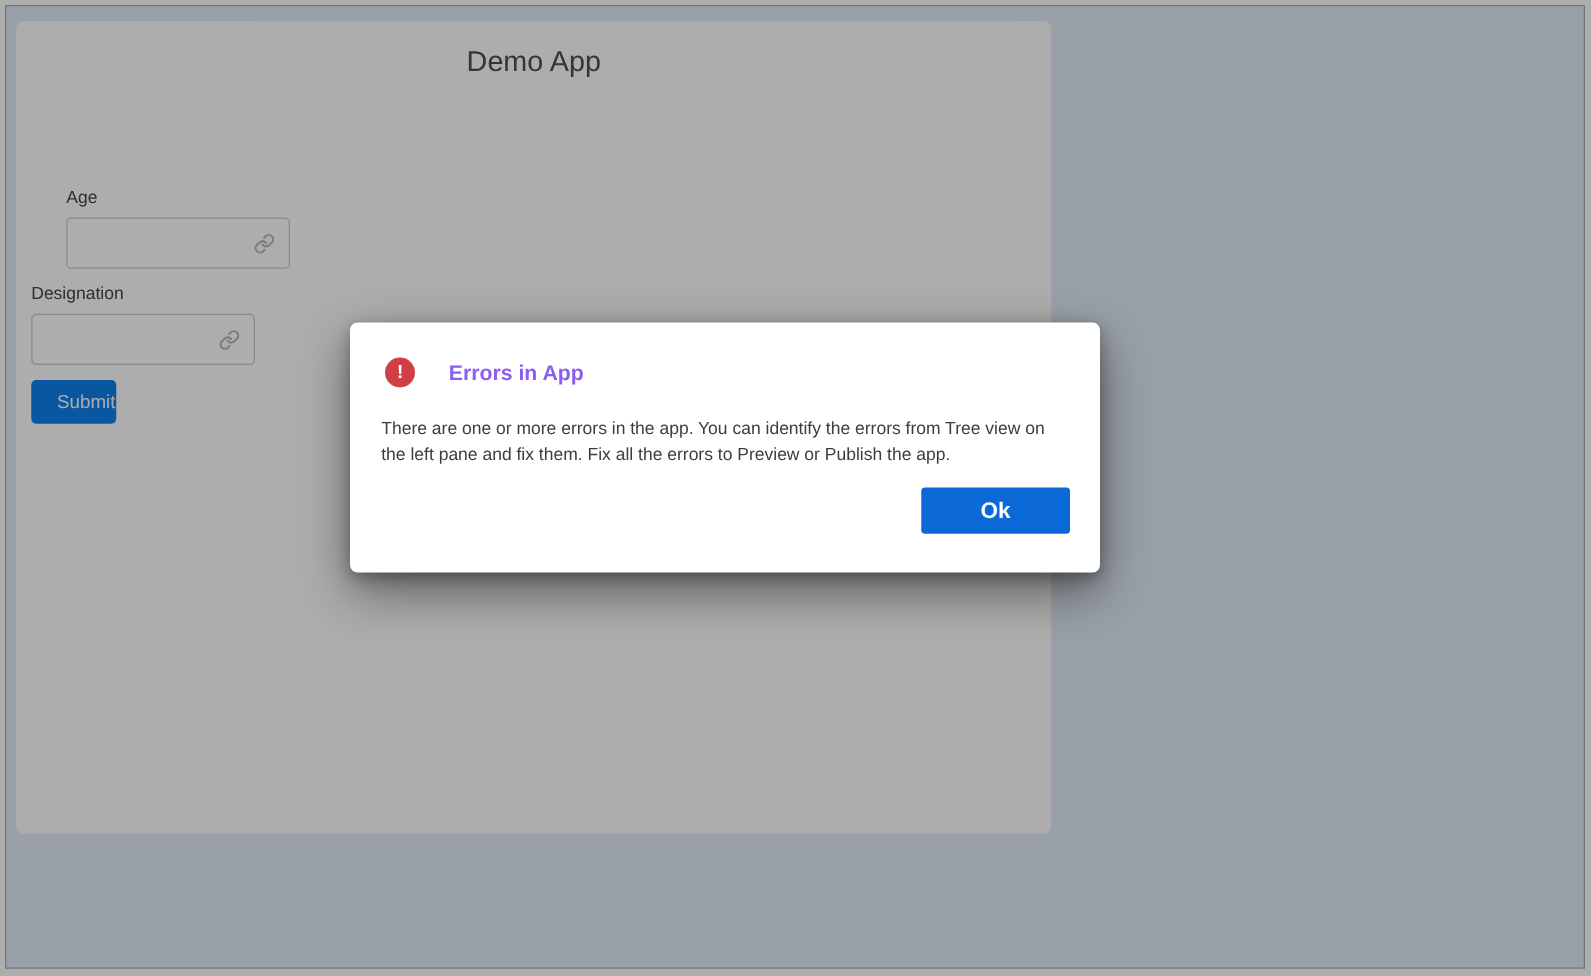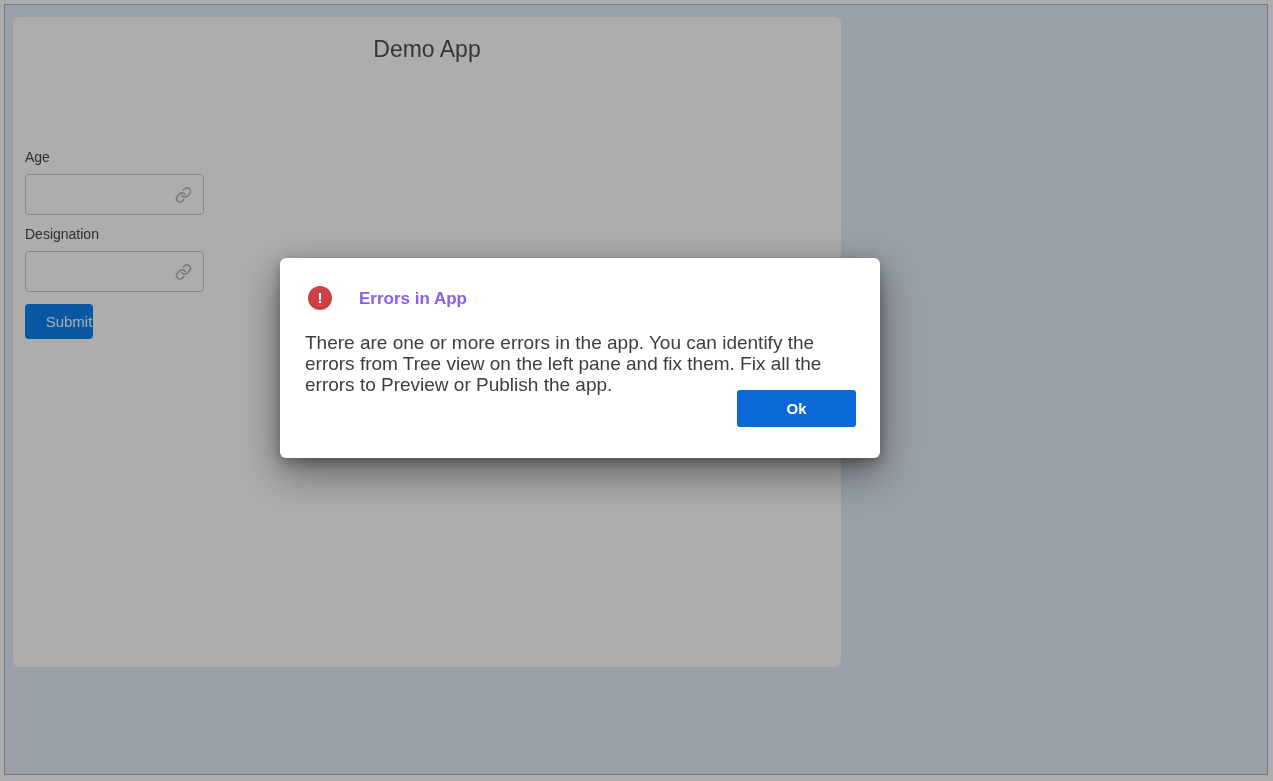--- a/index.html
+++ b/index.html
@@ -27,21 +27,21 @@
     border-radius: 6px;
   }
   .form-title {
     position: absolute; left: 0; top: 18px; width: 100%;
     text-align: center;
     font-size: 23px; line-height: 28px;
     color: #4f4f4f;
   }
   .field { position: absolute; left: 12px; width: 179px; }
   .field.f1 { top: 55px; }
-  .field.f2 { top: 132px; }
+  .field.f2 { top: 132px; margin-left: 28px; }
   .field.f3 { top: 209px; }
   .field label {
     display: block;
     font-size: 14px; line-height: 16px;
     color: #454545;
     margin-bottom: 9px;
   }
   .input-wrap { position: relative; width: 179px; height: 41px; }
   .text-input {
     width: 179px; height: 41px;
@@ -102,31 +102,31 @@
     user-select: none;
   }
   .dialog-title {
     position: absolute; left: 79px; top: 31px;
     font-size: 17px; font-weight: 700;
     color: #8b5cf6;
   }
   .dialog-message {
     position: absolute; left: 25px; top: 74px;
     width: 552px;
-    font-size: 19px; line-height: 21px;
+    font-size: 14px; line-height: 21px;
     color: #3d3d3d;
   }
   .ok-btn {
     position: absolute; left: 457px; top: 132px;
     width: 119px; height: 37px;
     background: var(--ok-button, #0b69d7);
     color: #ffffff;
     border: none; border-radius: 3px;
     font-family: inherit;
-    font-size: 15px; font-weight: 700;
+    font-size: 18px; font-weight: 700;
     cursor: pointer;
   }
 </style>
 </head>
 <body>
 
 <div class="page">
 
   <div class="canvas">
     <div class="panel">

